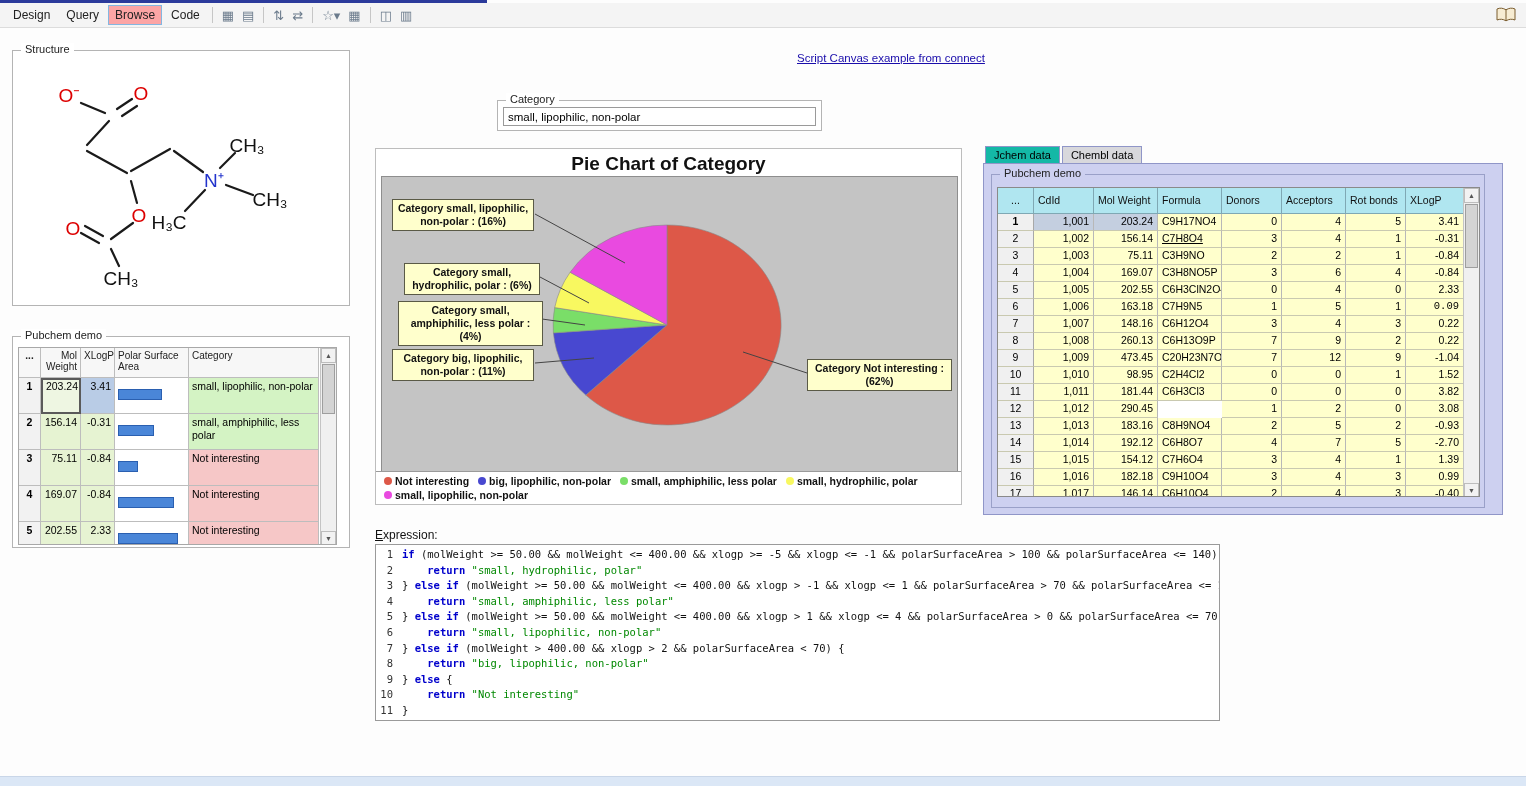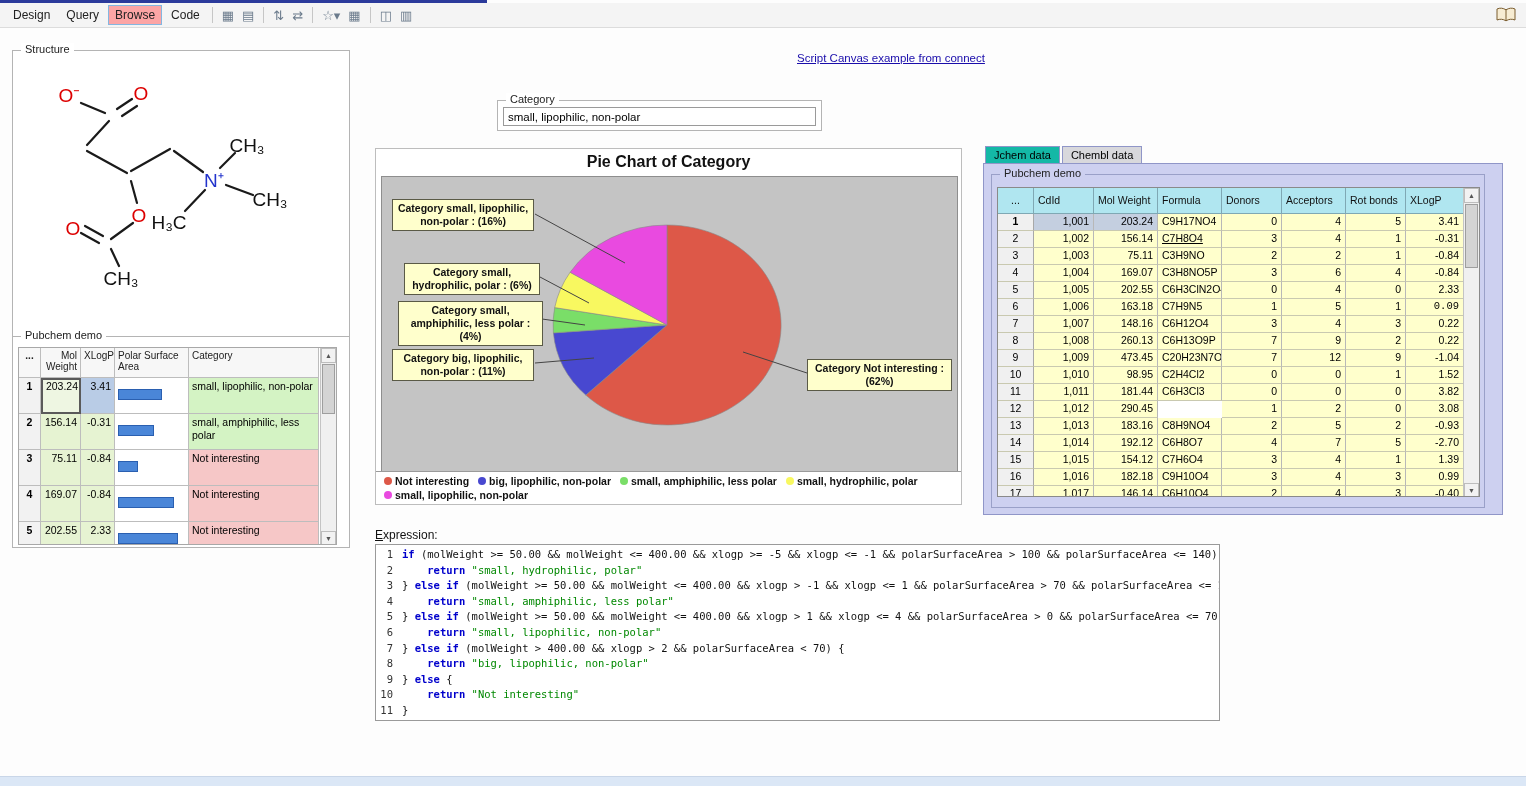--- a/index.html
+++ b/index.html
@@ -28,21 +28,21 @@
 
   
   .cat-input { position:absolute; left:5px; top:6px; width:313px; height:19px; border:1px solid #9a9a9a;
                font-family:"Liberation Sans",sans-serif; font-size:11.5px; padding:1px 4px; background:#fff; }
 
   
   .canvas-link { position:absolute; left:797px; top:52px; font-size:11.5px; color:#1a0dab; text-decoration:underline; }
 
   
   .pie-panel { position:absolute; left:375px; top:148px; width:587px; height:357px; background:#fff; border:1px solid #bdbdbd; }
-  .pie-title { text-align:center; font-size:16px; font-weight:bold; padding-top:4px; height:25px; color:#111; }
+  .pie-title { text-align:center; font-size:19px; font-weight:bold; padding-top:4px; height:25px; color:#111; }
   .pie-area { position:absolute; left:5px; top:27px; width:577px; height:296px; background:#c4c4c4; border:1px solid #8e8e8e; }
   .pie-area svg { position:absolute; left:0; top:0; }
   .callout { position:absolute; background:#ffffcc; border:1px solid #5a5a46; font-size:10.5px; font-weight:bold;
              text-align:center; padding:2px 3px; line-height:1.25; color:#111; }
   .legend { position:absolute; left:0; right:0; bottom:0; height:33px; background:#fff; border-top:1px solid #9a9a9a;
             padding:2px 8px; font-size:10.5px; font-weight:bold; color:#111; }
   .legend-line { display:flex; gap:9px; line-height:14px; white-space:nowrap; }
   .legend-item { display:flex; align-items:center; gap:3px; }
   .legend-dot { width:8px; height:8px; border-radius:50%; display:inline-block; flex:none; }
 
@@ -132,21 +132,21 @@
         <span class="tb-icon">▥</span>
       </span>
     <span class="book">
       <svg width="20" height="15" viewBox="0 0 20 15">
         <path d="M1,2 C4,0.6 7,1 10,2.8 C13,1 16,0.6 19,2 L19,13 C16,11.8 13,12 10,13.8 C7,12 4,11.8 1,13 Z" fill="#f7ecd2" stroke="#7a5c2e" stroke-width="1"></path>
         <line x1="10" y1="2.8" x2="10" y2="13.8" stroke="#7a5c2e" stroke-width="1"></line>
       </svg>
     </span>
   </div>
 
-  <div class="groupbox" style="left:12px; top:50px; width:338px; height:328px;">
+  <div class="groupbox" style="left:12px; top:50px; width:338px; height:256px;">
     <span class="gb-label">Structure</span>
     <svg class="molsvg" width="330" height="238" viewBox="0 0 330 238">
       <g stroke="#1a1a1a" stroke-width="2.2" stroke-linecap="round">
         <line x1="64" y1="40" x2="88" y2="50"></line>
         <line x1="100" y1="46" x2="115" y2="36"></line>
         <line x1="105" y1="53" x2="120" y2="43"></line>
         <line x1="92" y1="58" x2="70" y2="82"></line>
         <line x1="70" y1="88" x2="110" y2="110"></line>
         <line x1="114" y1="108" x2="153" y2="86"></line>
         <line x1="157" y1="88" x2="186" y2="109"></line>

